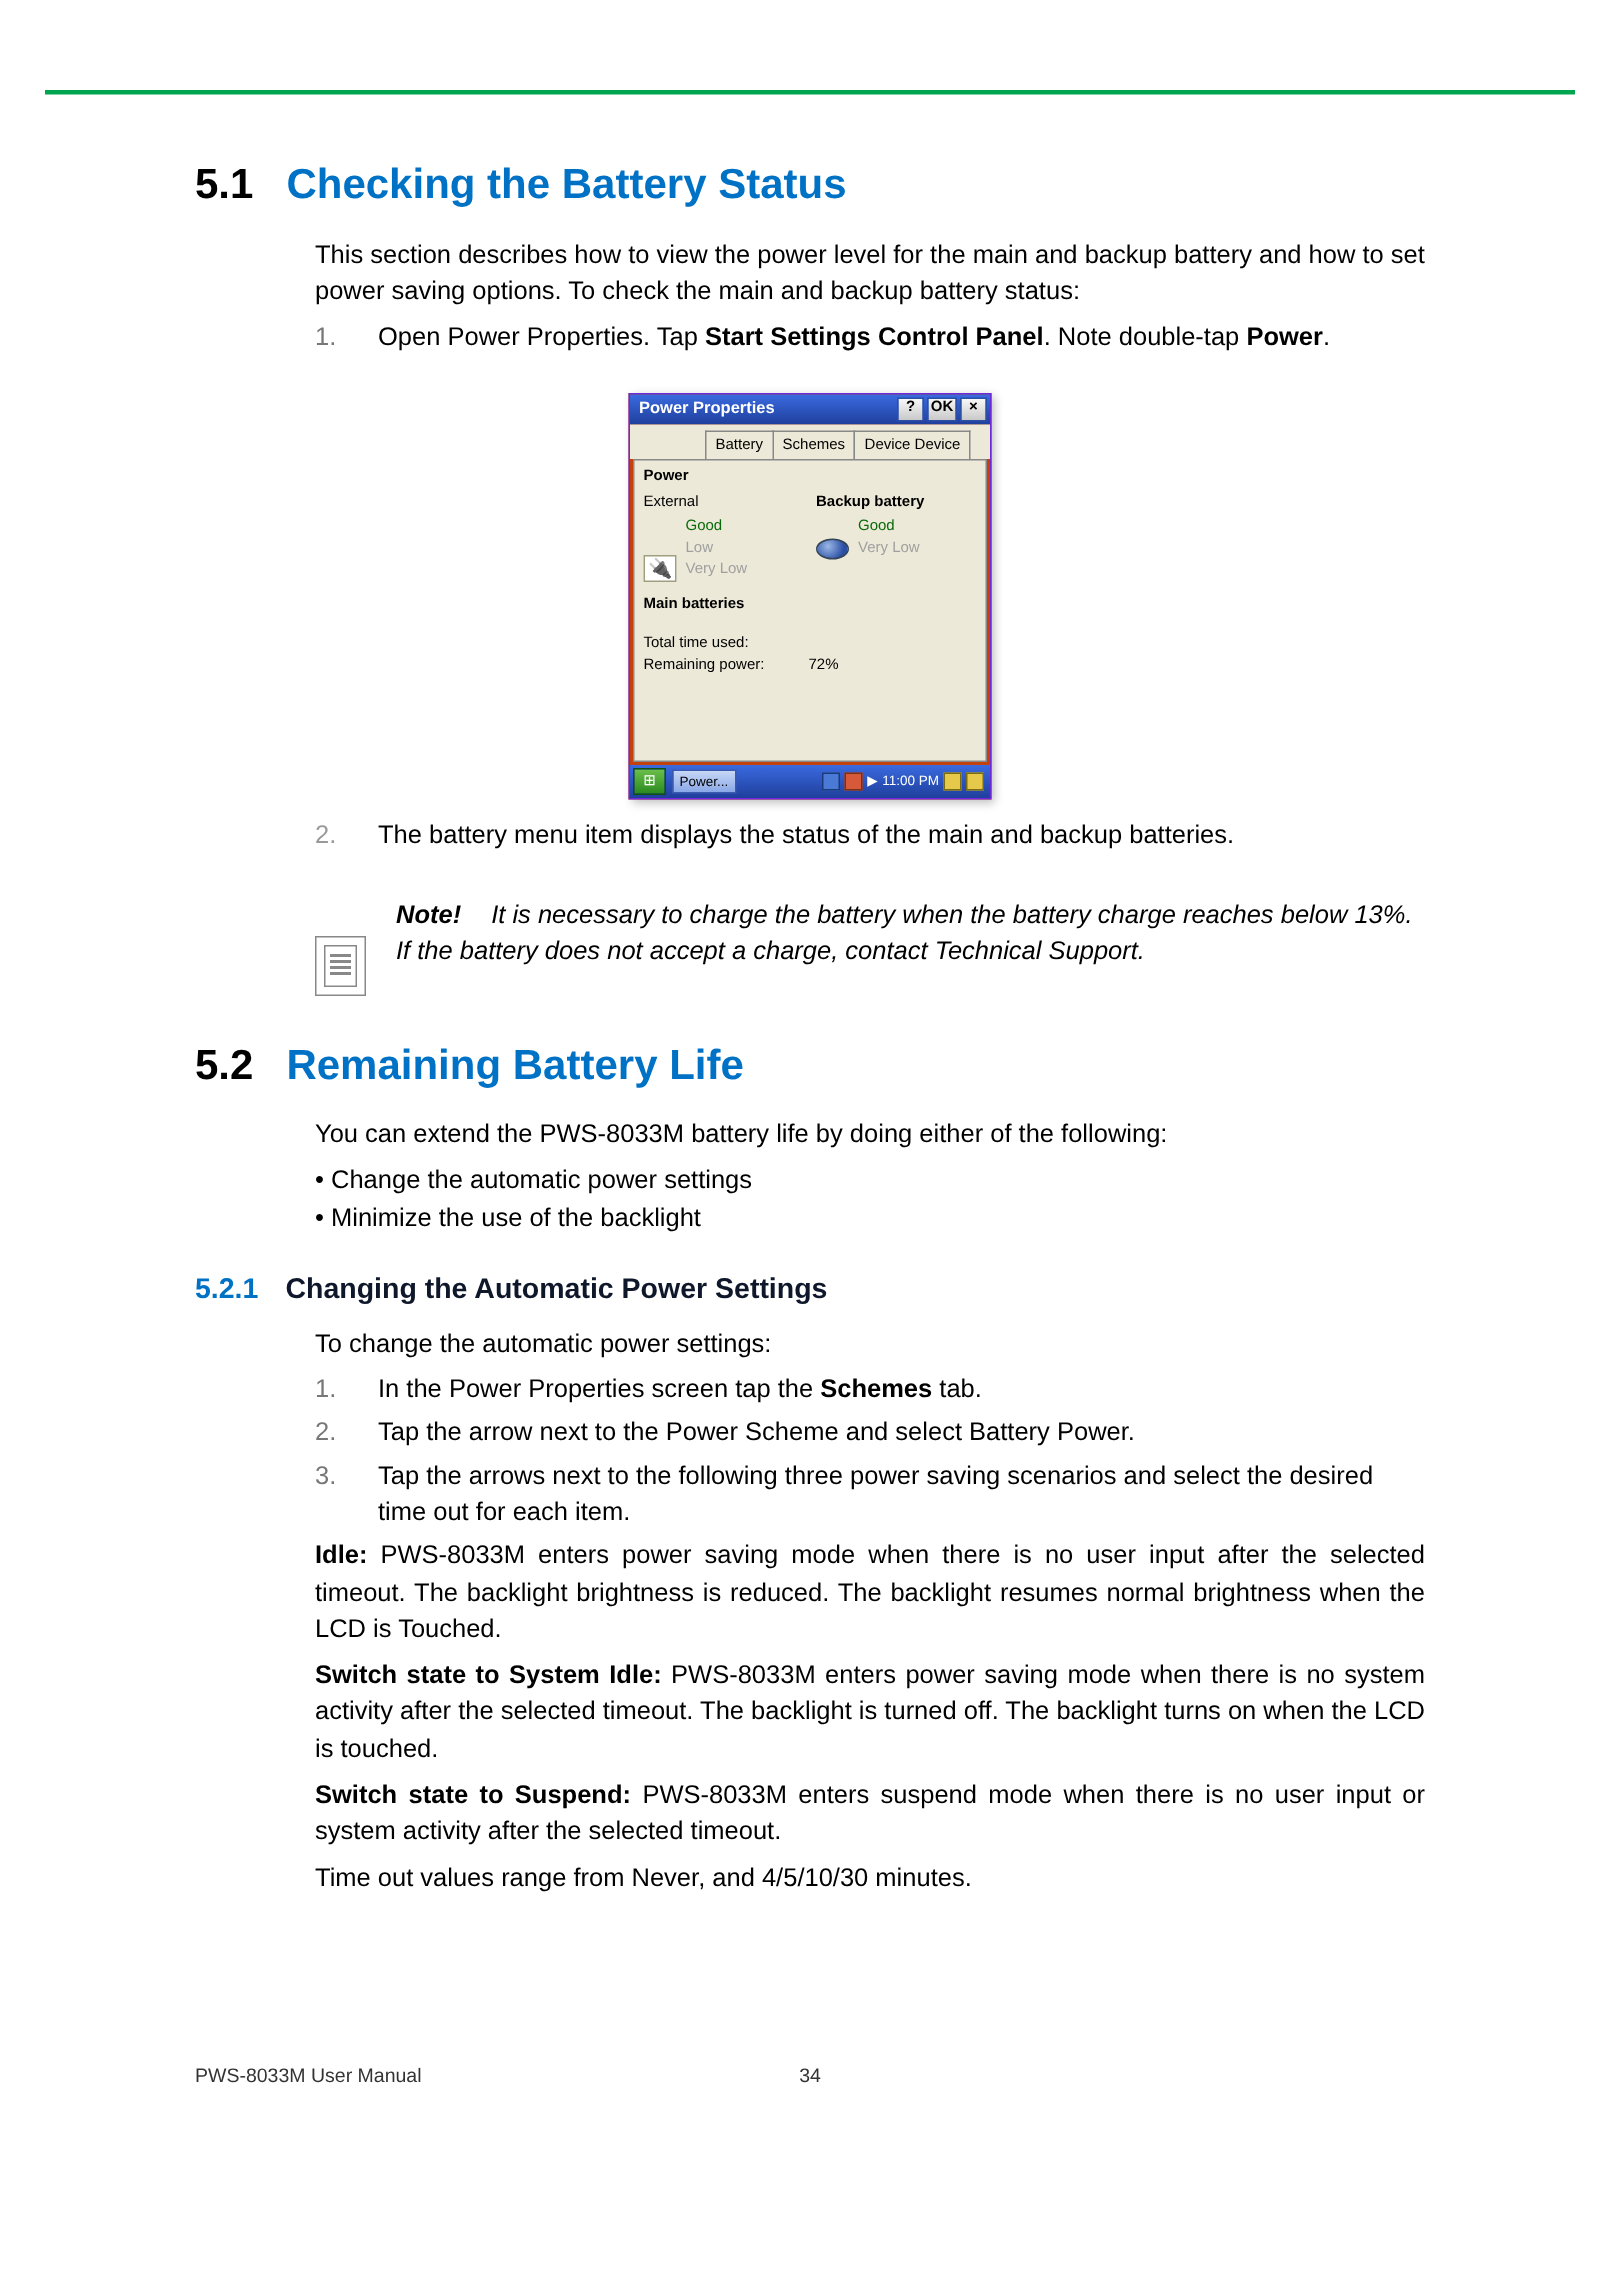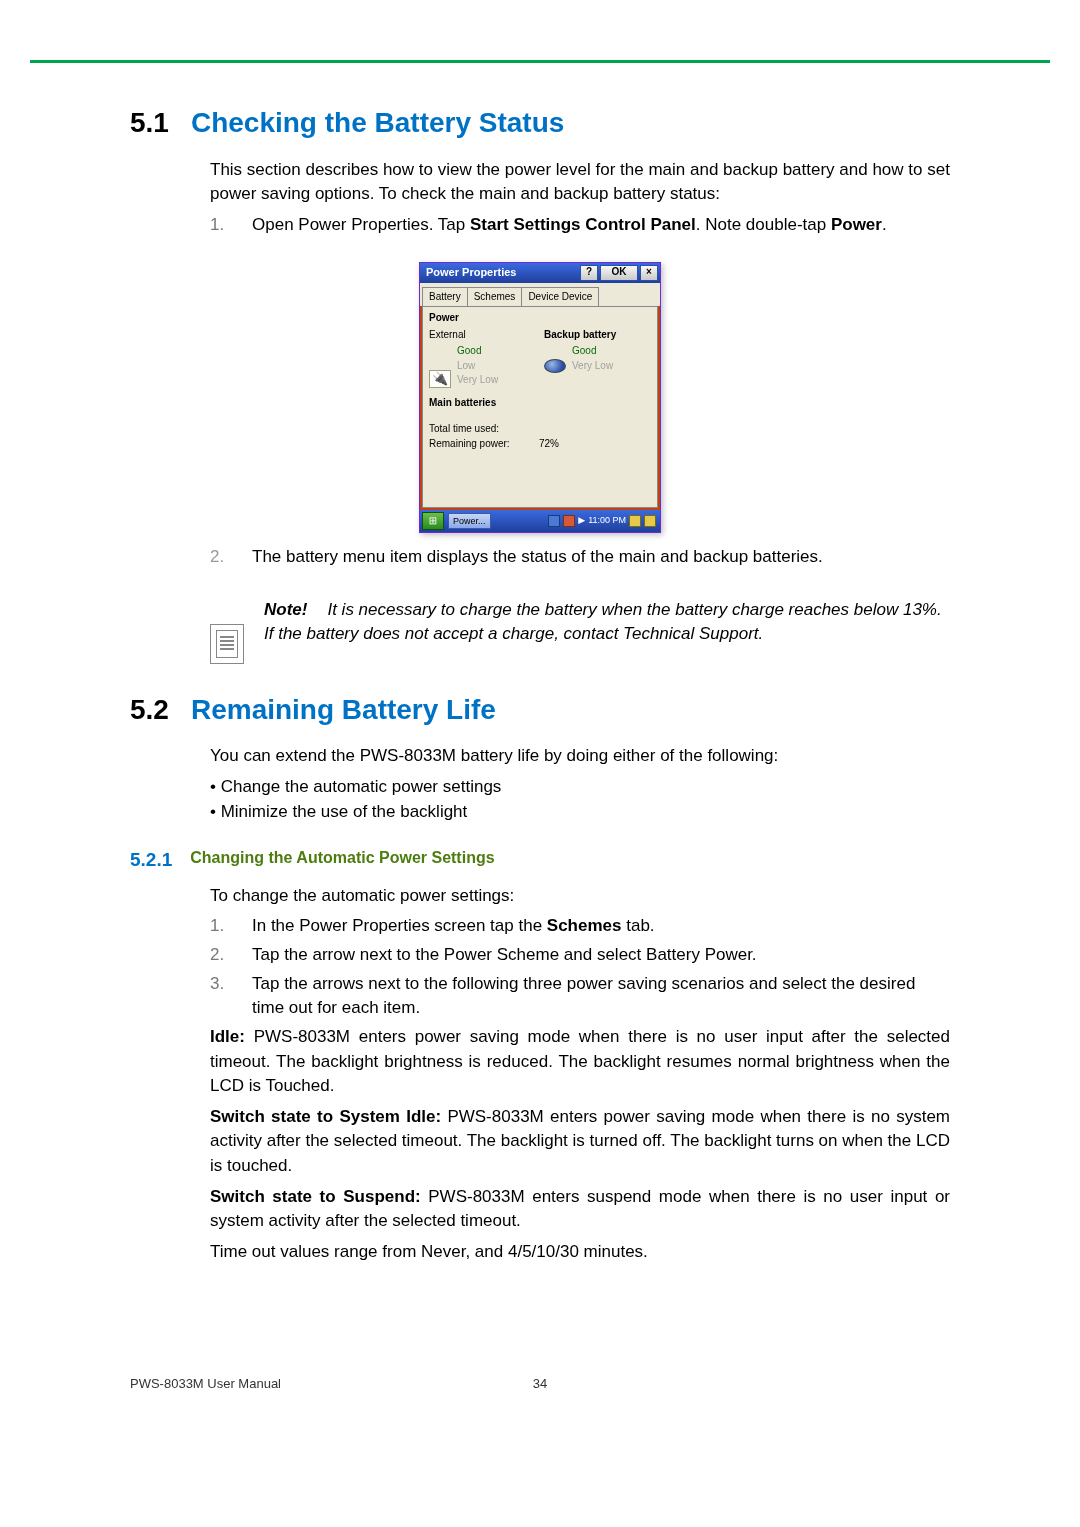--- a/index.html
+++ b/index.html
@@ -16,21 +16,21 @@
   .top-rule {
     height: 3px;
     background: #00a64f;
     margin: 60px 0 40px 0;
   }
   .h2-row { display: flex; gap: 22px; margin-bottom: 14px; }
   .h2-num { color: #000; font-size: 28px; font-weight: 700; flex: 0 0 52px; padding-left: 100px;}
   .h2-text { color: #0072c6; font-size: 28px; font-weight: 700; }
   .h3-row { display: flex; gap: 18px; margin: 22px 0 10px 0; }
   .h3-num { font-size: 19px; font-weight: 700; color: #0072c6; flex: 0 0 56px; padding-left: 100px;}
-  .h3-text { font-size: 16px; font-weight: 700; color: #4d7c0f; }
+  .h3-text { font-size: 19px; font-weight: 700; color: #0f172a; }
   .content { padding-left: 180px; padding-right: 100px; }
   .para { margin: 0 0 6px 0; }
   .num-step { display: flex; gap: 18px; margin-bottom: 4px; }
   .num-step .n { flex: 0 0 24px; color: #777; }
   .num-step.lighter .n { color: #999; }
   .bullet-line { margin-left: 0; }
   .bold { font-weight: 700; }
   .italic { font-style: italic; }
   .note-wrap { display: flex; gap: 20px; margin: 28px 0 26px 0; align-items: flex-start; padding-left: 180px; padding-right: 100px;}
   .note-icon { width: 34px; height: 40px; border: 1px solid #888; position: relative; margin-top: 26px; }
@@ -40,24 +40,24 @@
   .note-label { font-weight: 700; font-style: italic; margin-right: 20px; }
   .section-block { margin-bottom: 24px; }
   .justify { text-align: justify; }
 
   
   .pp-wrap { display: flex; justify-content: center; margin: 12px 0 12px 0; }
   .pp-window { width: 242px; font-family: Tahoma, Arial, sans-serif; font-size: 11px; border: 1px solid #6d28d9; background: #c2410c; box-shadow: 2px 2px 6px rgba(0,0,0,.25); }
   .pp-title { background: linear-gradient(#3a6ae0,#1f3f9c); color: #fff; font-weight: 700; height: 20px; display: flex; align-items: center; padding: 0 2px 0 6px; }
   .pp-title-text { flex: 1; font-size: 11px; }
   .pp-title-btn { width: 18px; height: 16px; background: linear-gradient(#f8f8f8,#c9c9c9); border: 1px solid #2a4fa5; color: #000; font-size: 10px; font-weight: 700; display: inline-flex; align-items: center; justify-content: center; margin-left: 2px; }
-  .pp-title-btn.ok { width: 38px; }
+  .pp-title-btn.ok { width: 20px; }
   .pp-tabs { display: flex; padding: 4px 2px 0 2px; background: #ece9d8; }
   .pp-tab { border: 1px solid #888; border-bottom: none; padding: 2px 6px; font-size: 10px; background: #ece9d8; position: relative; margin-right: -1px; }
-  .pp-tab.active { background: #ece9d8; z-index: 2; }
+  .pp-tab.active { background: #ece9d8; z-index: 2; margin-left: 48px; }
   .pp-body { border: 1px solid #888; margin: 0 2px 2px 2px; padding: 4px 6px 8px 6px; background: #ece9d8; }
   .pp-group-label { font-weight: 700; font-size: 10px; margin-bottom: 2px; }
   .pp-power-row { display: flex; gap: 8px; }
   .pp-col { flex: 1; font-size: 10px; }
   .pp-col .hdr { font-size: 10px; margin-bottom: 2px; }
   .pp-col .hdr.bold { font-weight: 700; }
   .pp-iconline { display: flex; gap: 6px; align-items: flex-end; }
   .pp-plug { width: 22px; height: 18px; background: #fff; border: 1px solid #9f9f7f; position: relative; }
   .pp-plug::after { content: "🔌"; position: absolute; top: -1px; left: 2px; font-size: 13px; }
   .pp-disc { width: 22px; height: 14px; border-radius: 50%; background: radial-gradient(circle at 35% 35%, #9bb7e6, #2a4fa5 70%); border: 1px solid #345; margin-top: 2px; }

